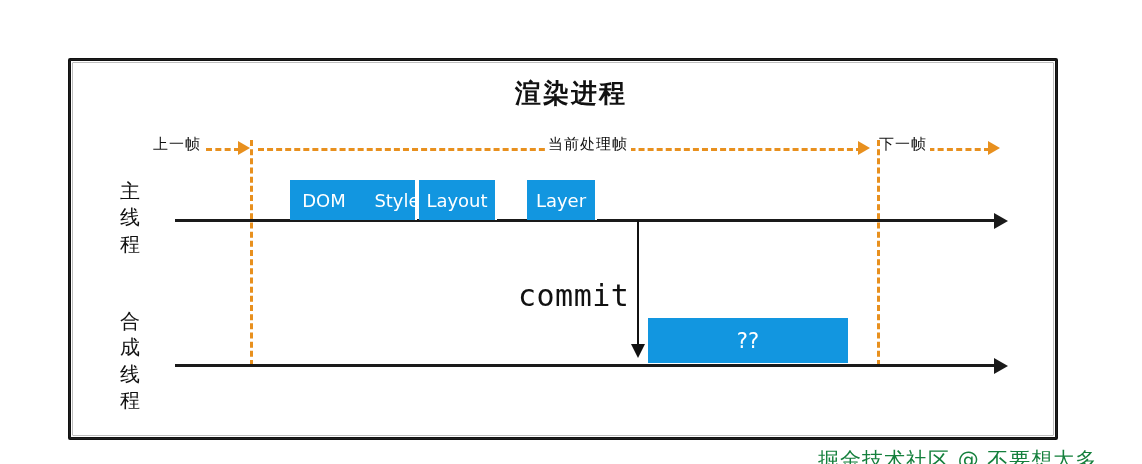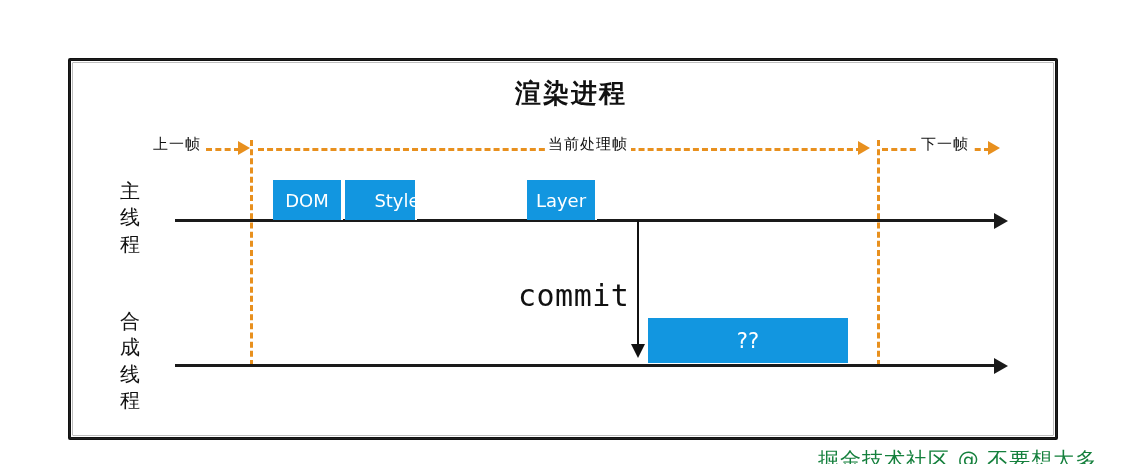--- a/index.html
+++ b/index.html
@@ -104,21 +104,21 @@
     font-family: "DejaVu Sans", "Liberation Sans", sans-serif;
     font-size: 15px;
     color: #111111;
     background: #ffffff;
     padding: 0 3px;
     white-space: nowrap;
     letter-spacing: 1px;
   }
   .ml-prev { left: 150px; }
   .ml-cur  { left: 513px; margin-left: 32px; }
-  .ml-next { left: 918px; }
+  .ml-next { left: 876px; }
 
   
   .vdash {
     position: absolute;
     width: 0;
     border-left: 3px dashed #e8901e;
   }
   .vdash-left  { left: 250px; top: 140px; height: 226px; }
   .vdash-right { left: 877px; top: 140px; height: 226px; }
 
@@ -257,22 +257,23 @@
   <div class="vdash vdash-right"></div>
 
   <div class="lane-label lane-main">主线程</div>
   <div class="lane-label lane-comp">合成线程</div>
 
   <div class="axis axis-main"></div>
   <div class="axis-arrow aa-main"></div>
   <div class="axis axis-comp"></div>
   <div class="axis-arrow aa-comp"></div>
 
-  <div class="stage" style="left:273px;width:70px;">DOM</div>
+  <div class="stage" style="left:290px;width:70px;">DOM</div>
   <div class="stage" style="left:345px;width:72px;padding-left:34px;">Style</div>
+  <div class="stage" style="left:419px;width:78px;">Layout</div>
   <div class="stage" style="left:527px;width:70px;">Layer</div>
 
   <div class="commit-line"></div>
   <div class="commit-arrow"></div>
   <div class="commit-label">commit</div>
 
   <div class="composite-box">??</div>
 
   <div class="watermark">掘金技术社区 @ 不要想太多</div>
 

